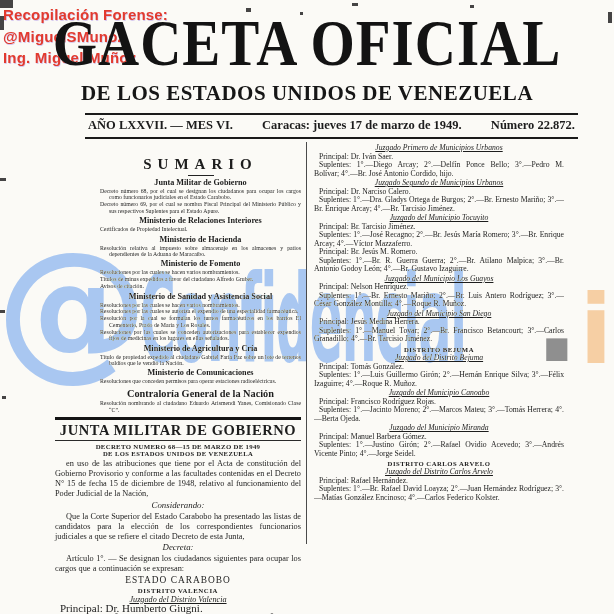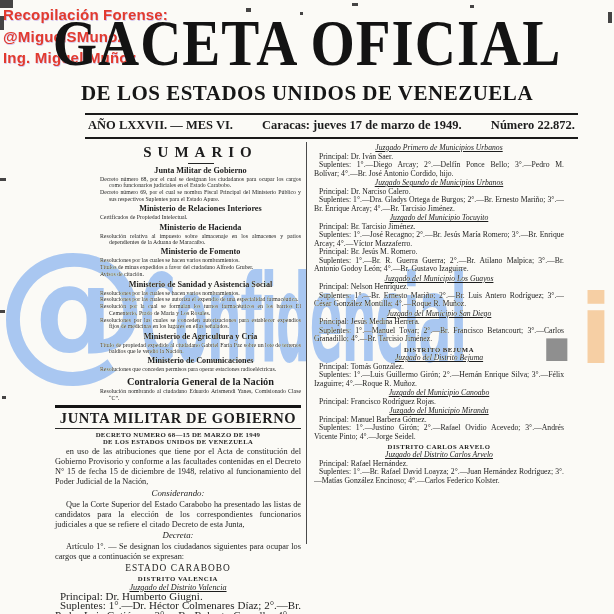--- a/index.html
+++ b/index.html
@@ -24,21 +24,21 @@
     padding:3px 3px 4px; display:flex; justify-content:space-between;
     font-weight:bold; font-size:12.5px;
   }
   
   .columns { display:flex; align-items:flex-start; margin-top:3px; }
   .col-left  { width:306px; box-sizing:border-box; }
   .col-divider { width:1px; height:402px; background:#4a4a4a; }
   .col-right { flex:1; box-sizing:border-box; padding:1px 50px 0 7px; }
   
   .sumario { margin:0 5px 0 100px; }
-  .sumario-title { text-align:center; font-size:15px; font-weight:bold; letter-spacing:6px; margin-top:2px; }
+  .sumario-title { text-align:center; font-size:15px; font-weight:bold; letter-spacing:6px; margin-top:14px; }
   .sumario-rule  { width:26px; border-top:1.4px solid #222; margin:2px auto 2px; }
   .sum-head { text-align:center; font-size:8.2px; font-weight:bold; margin:2px 0 1px; white-space:nowrap; }
   .sum-head-large { font-size:10.3px; margin:3px 0 1.5px; }
   .sum-entry {
     font-size:5.8px; line-height:6.4px; text-align:justify;
     margin:0 0 0.5px; padding-left:9px; text-indent:-9px; color:#262626;
   }
   .heavy-rule { height:3px; background:#141414; margin:4px 5px 2px 55px; }
   
   .decree { margin:0 5px 0 55px; }
@@ -217,20 +217,21 @@
       <div class="court-block">
         <div class="district-head">DISTRITO BEJUMA</div>
         <div class="court-title">Juzgado del Distrito Bejuma</div>
         <p class="court-line">Principal: Tomás González.</p>
         <p class="court-line">Suplentes: 1°.—Luis Guillermo Girón; 2°.—Hernán Enrique Silva; 3°.—Félix Izaguirre; 4°.—Roque R. Muñoz.</p>
       </div>
 
       <div class="court-block">
         <div class="court-title">Juzgado del Municipio Canoabo</div>
         <p class="court-line">Principal: Francisco Rodríguez Rojas.</p>
+        <p class="court-line">Suplentes: 1°.—Jacinto Moreno; 2°.—Marcos Mateu; 3°.—Tomás Herrera; 4°.—Berta Ojeda.</p>
       </div>
 
 
       <div class="court-block">
         <div class="court-title">Juzgado del Municipio Miranda</div>
         <p class="court-line">Principal: Manuel Barbera Gómez.</p>
         <p class="court-line">Suplentes: 1°.—Justino Girón; 2°.—Rafael Ovidio Acevedo; 3°.—Andrés Vicente Pinto; 4°.—Jorge Seidel.</p>
       </div>
 
       <div class="court-block">

